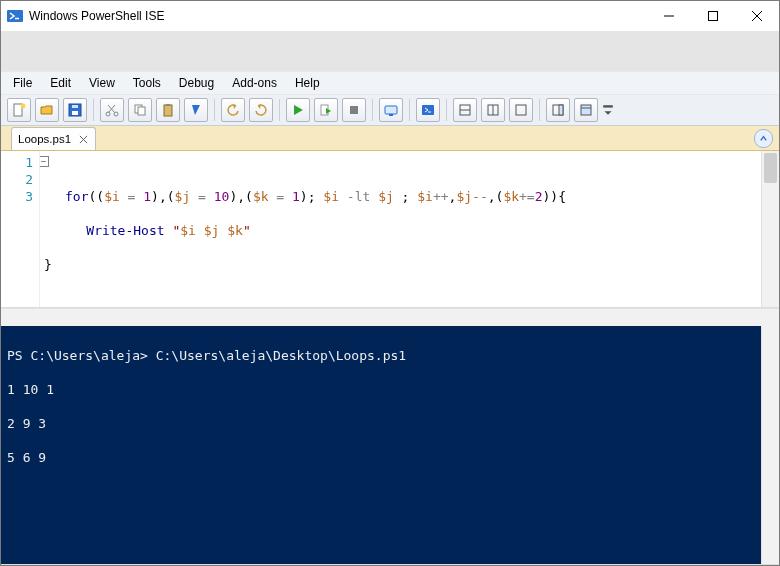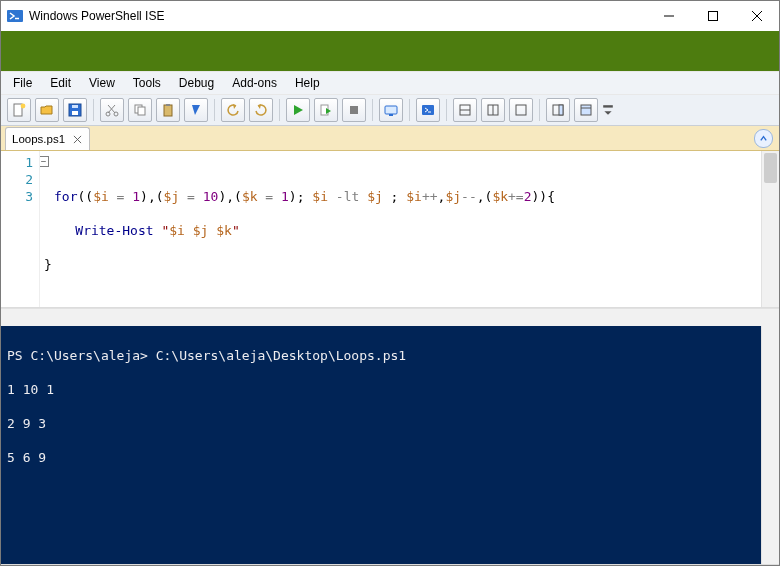--- a/index.html
+++ b/index.html
@@ -1,41 +1,41 @@
 <!DOCTYPE html>
 <html><head>
 <meta charset="utf-8">
 <style>
   html,body{margin:0;padding:0;font-family:"Segoe UI",Tahoma,sans-serif;font-size:12px;background:#fff;color:#000;}
-  .window{width:780px;height:566px;border:1px solid #7a7a7a;box-sizing:border-box;display:flex;flex-direction:column;background:#4d7c0f;}
+  .window{width:780px;height:566px;border:1px solid #7a7a7a;box-sizing:border-box;display:flex;flex-direction:column;background:#e5e5e5;}
   
   .titlebar{height:30px;display:flex;align-items:center;padding:0 0 0 6px;background:#fff;}
   .app-icon{width:16px;height:16px;margin-right:6px;display:inline-flex;}
   .title-text{flex:0 0 auto;font-size:12px;}
   .title-spacer{flex:1;}
   .win-btn{width:44px;height:30px;display:inline-flex;align-items:center;justify-content:center;}
   .win-btn svg{width:10px;height:10px;}
   
   .menubar{height:22px;display:flex;align-items:center;background:#f0f3f7;padding:0 4px;gap:2px;border-top:1px solid #e8e8e8;border-bottom:1px solid #e8e8e8;margin-top:40px;}
   .menu-item{padding:2px 8px;border-radius:2px;}
   
   .toolbar{height:30px;background:#edf1f6;border-bottom:1px solid #c9cfd6;display:flex;align-items:center;padding:0 6px;gap:4px;}
   .tb-btn{width:22px;height:22px;border:1px solid #b0b6bf;border-radius:2px;background:linear-gradient(#ffffff,#e9edf3);display:inline-flex;align-items:center;justify-content:center;}
   .tb-btn svg{width:14px;height:14px;}
   .tb-sep{width:1px;height:22px;background:#c9cfd6;margin:0 2px;}
   
-  .tabstrip{height:24px;background:#f7e9c0;border-bottom:1px solid #d6bf7a;display:flex;align-items:flex-end;padding:0 4px;position:relative;}
+  .tabstrip{height:24px;background:#f7e9c0;border-bottom:1px solid #d6bf7a;display:flex;align-items:flex-end;padding:0 10px;position:relative;}
   .file-tab{height:22px;background:#fefefe;border:1px solid #bfbfbf;border-bottom:none;border-radius:3px 3px 0 0;display:flex;align-items:center;padding:0 6px;gap:6px;font-size:11.5px;}
   .tab-close{width:12px;height:12px;display:inline-flex;align-items:center;justify-content:center;color:#555;}
   .tabstrip .expand-btn{position:absolute;right:6px;top:3px;width:17px;height:17px;border:1px solid #9cb7dd;border-radius:9px;background:#e9f1ff;display:flex;align-items:center;justify-content:center;}
   
   .editor-wrap{flex:0 0 90px;display:flex;background:#fff;border-bottom:1px solid #dcdcdc;position:relative;}
   .gutter{width:32px;background:#fff;color:#2b91af;text-align:right;padding:3px 6px 0 0;font-family:Consolas,monospace;font-size:13px;line-height:17px;border-right:1px solid #eee;}
   .code{flex:1;font-family:Consolas,monospace;font-size:13px;line-height:17px;padding:3px 4px 0 4px;white-space:pre;position:relative;overflow:hidden;}
-  .code .kw{color:#00008b;}       
+  .code .kw{color:#00008b;margin-left:11px;}       
   .code .var{color:#b5651d;}      
   .code .op{color:#808080;}      
   .code .num{color:#800080;}     
   .code .str{color:#8b0000;}     
   .code .punc{color:#000;}       
   .fold-box{position:absolute;left:-2px;top:5px;width:9px;height:9px;border:1px solid #808080;background:#fff;font-size:9px;line-height:9px;text-align:center;color:#555;}
   .ed-scroll{width:17px;background:#f1f1f1;border-left:1px solid #e1e1e1;position:relative;}
   .ed-scroll .thumb{position:absolute;top:2px;left:2px;right:2px;height:30px;background:#cdcdcd;border-radius:2px;}
   .hscroll{height:17px;background:#f1f1f1;border-top:1px solid #e1e1e1;}
   

